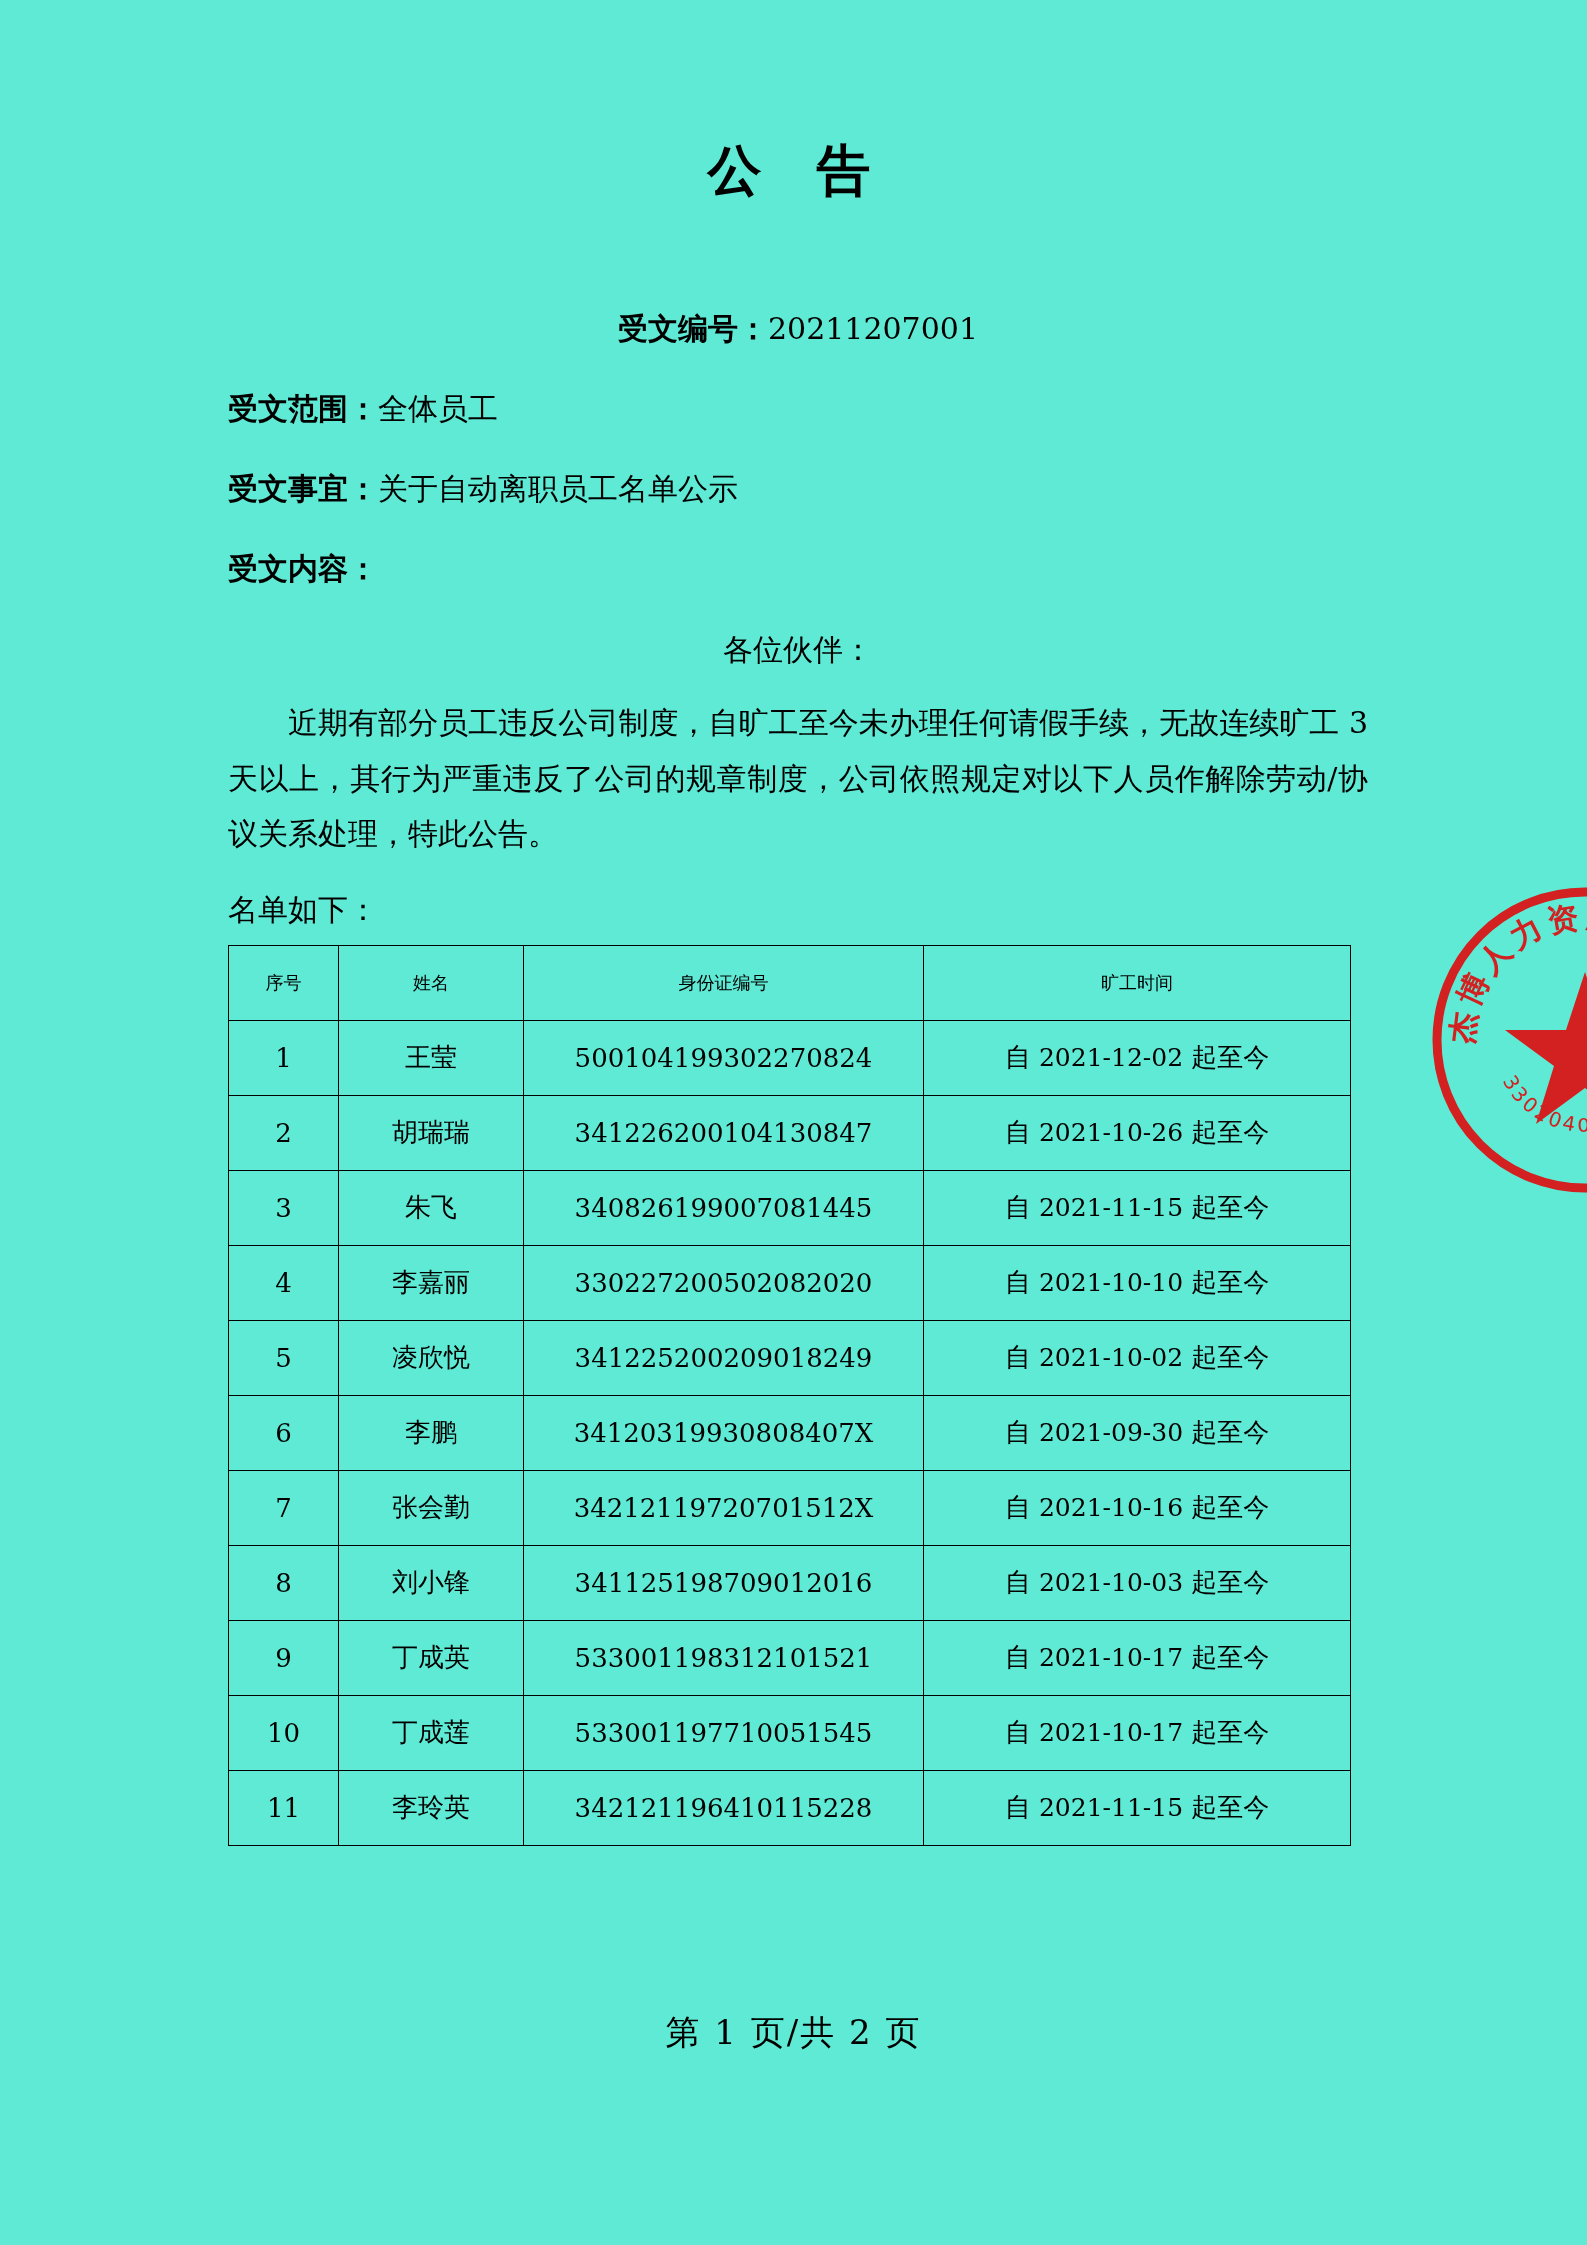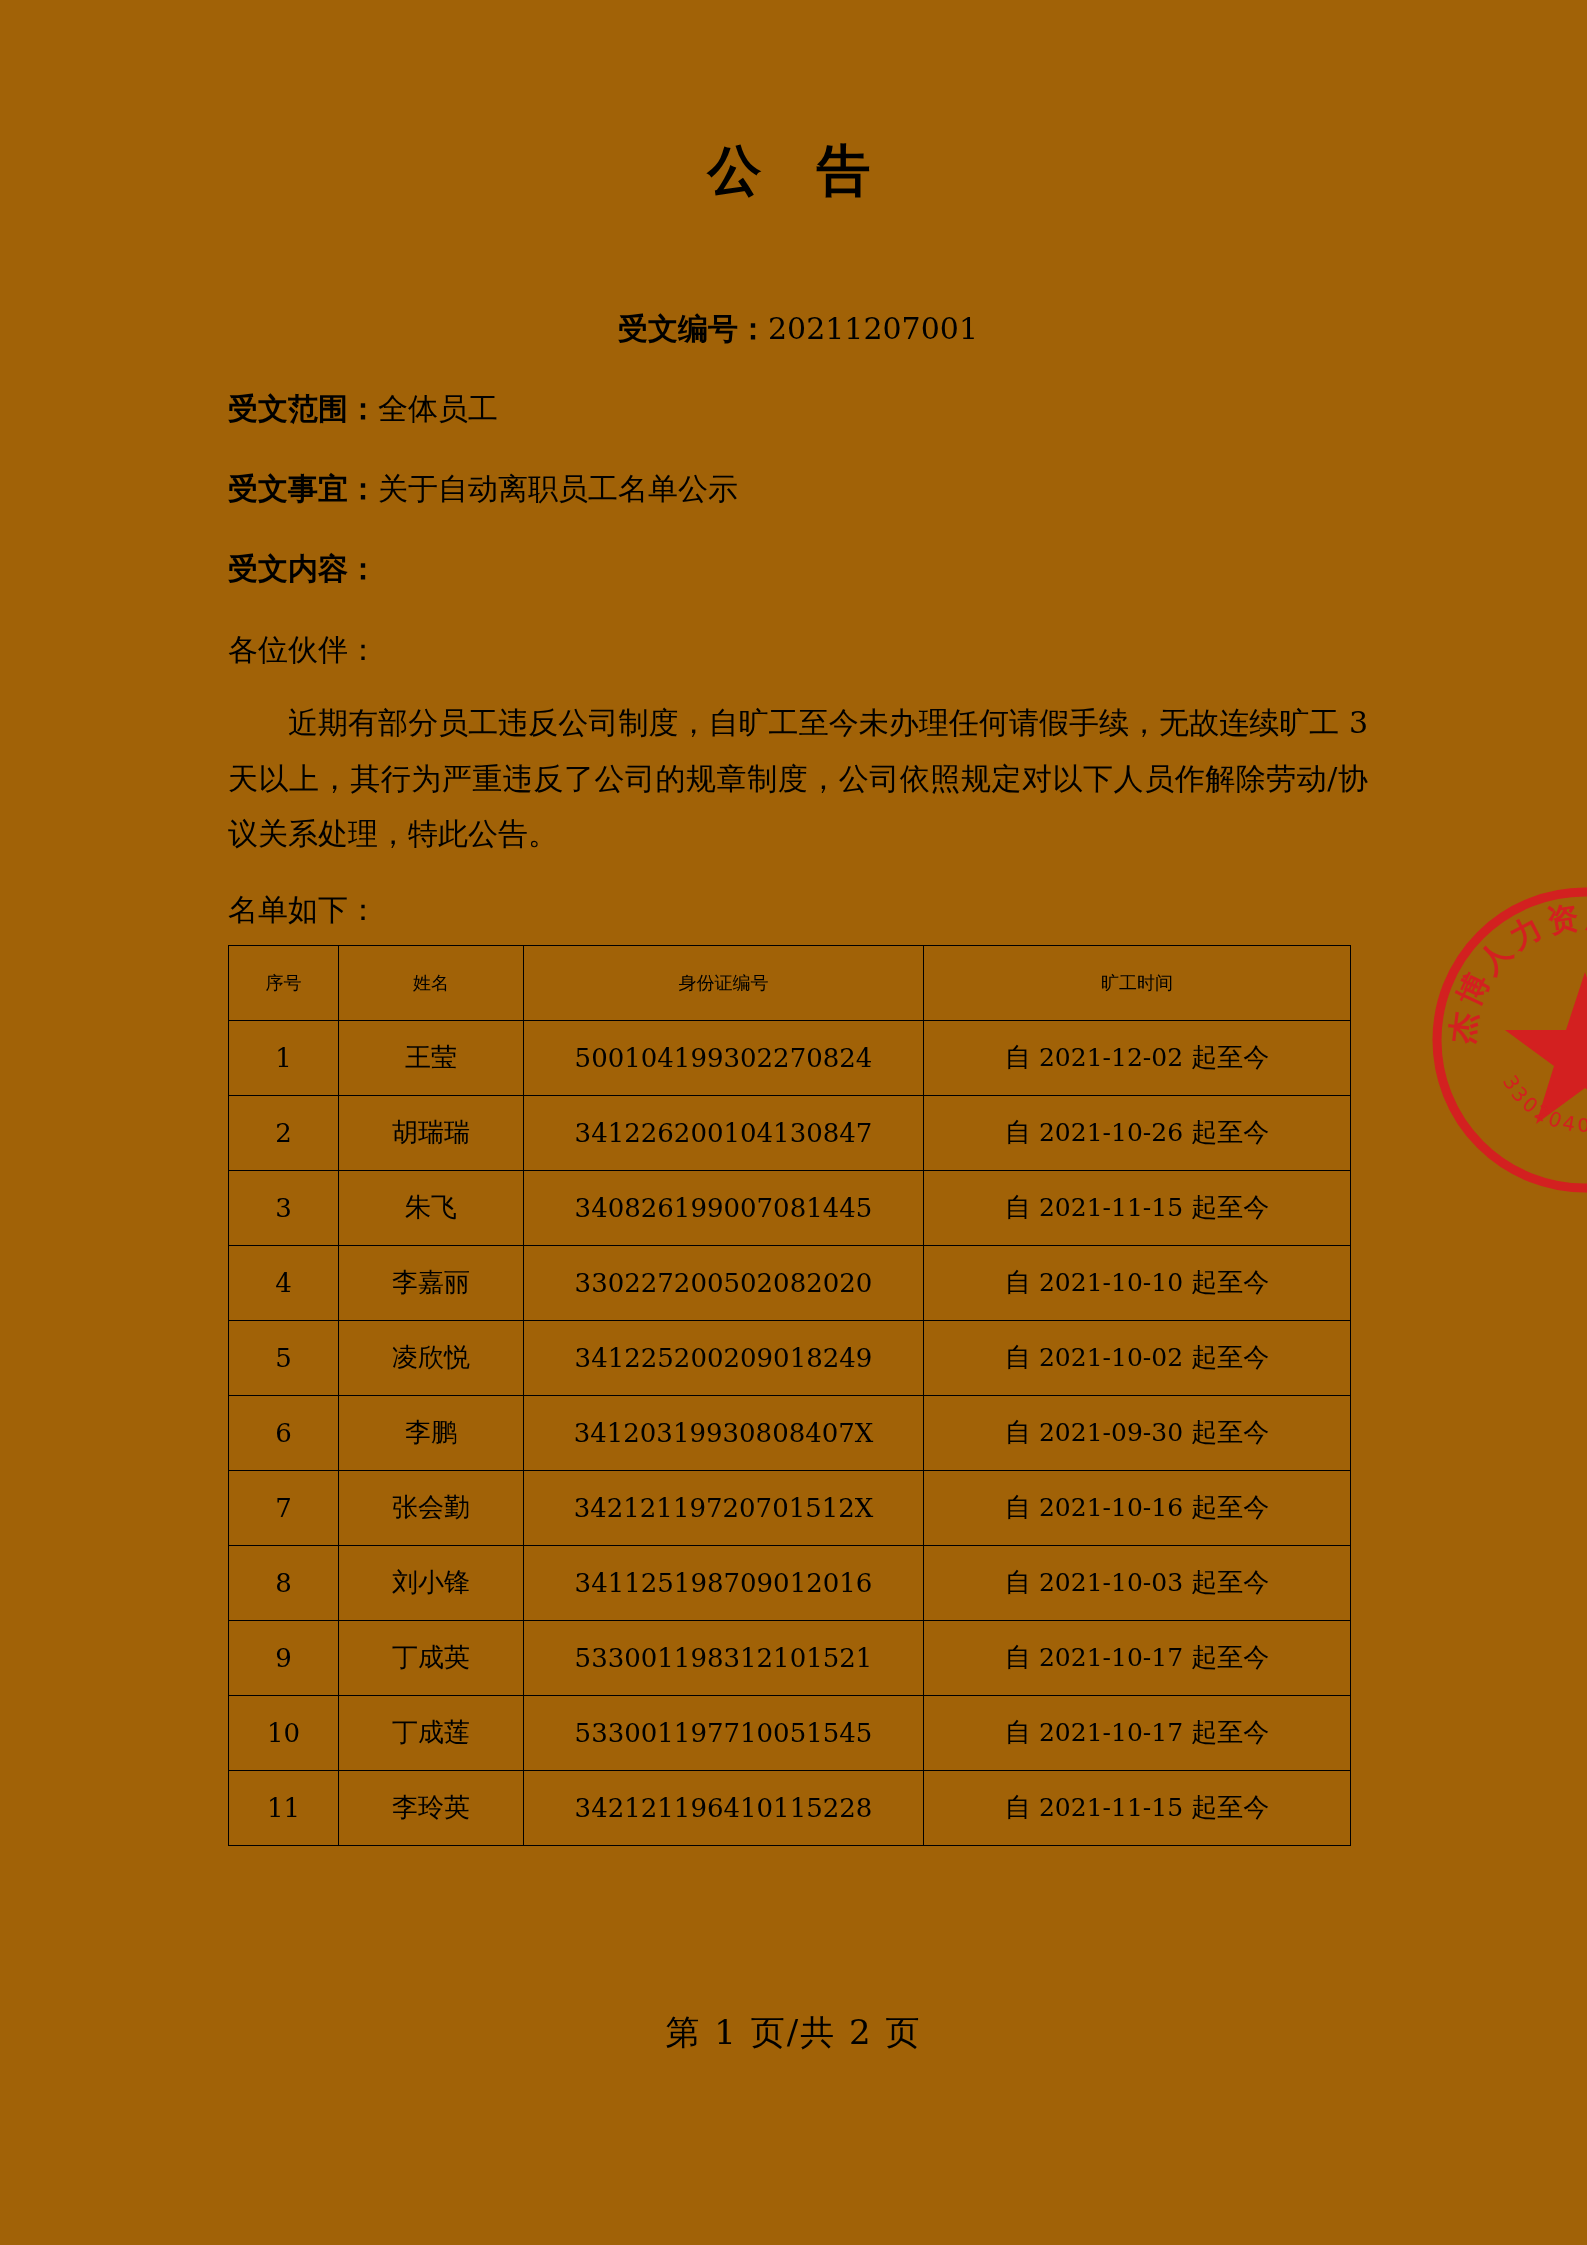--- a/index.html
+++ b/index.html
@@ -13,21 +13,21 @@
     position: relative;
     font-family: "DejaVu Serif", "Liberation Serif", serif;
     color: #000000;
     overflow: hidden;
   }
   .page {
     position: absolute;
     left: 0; top: 0;
     width: 1587px;
     height: 2245px;
-    background: #a16207;
+    background: #5eead4;
   }
   .content {
     position: absolute;
     left: 228px;
     top: 0;
     width: 1140px;
   }
   .doc-title {
     text-align: center;
     font-size: 54px;
@@ -45,20 +45,21 @@
   .meta-line .lbl {
     font-weight: bold;
   }
   .meta-line .val {
     font-weight: normal;
   }
   .meta-first { margin-top: 100px; text-align: center; }
   .salutation {
     font-size: 30px;
     margin-top: 40px;
+    text-align: center;
   }
   .body-para {
     font-size: 30px;
     line-height: 1.85;
     text-align: justify;
     text-justify: inter-ideograph;
     margin-top: 24px;
     text-indent: 60px;
   }
   .list-label {

